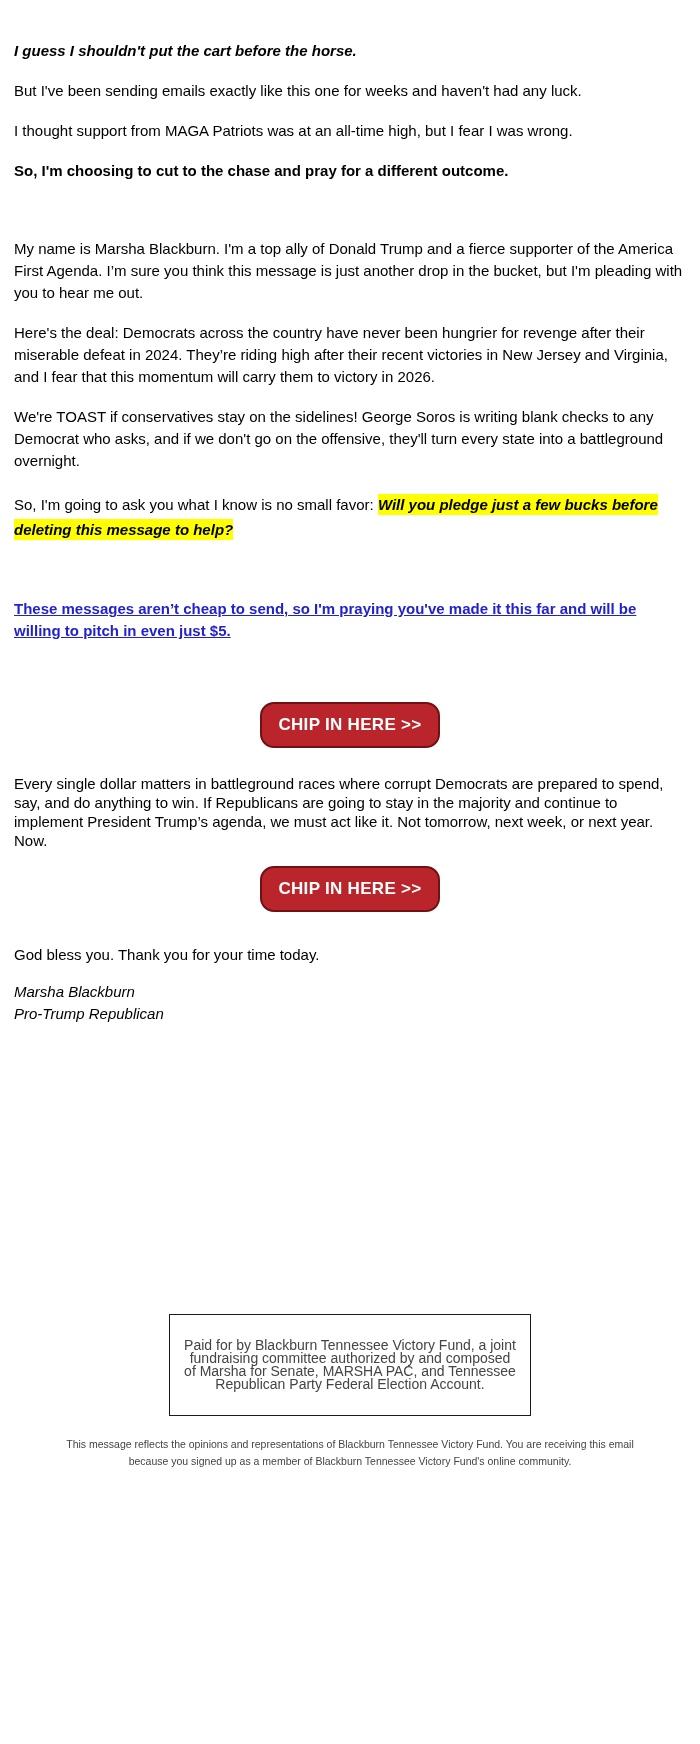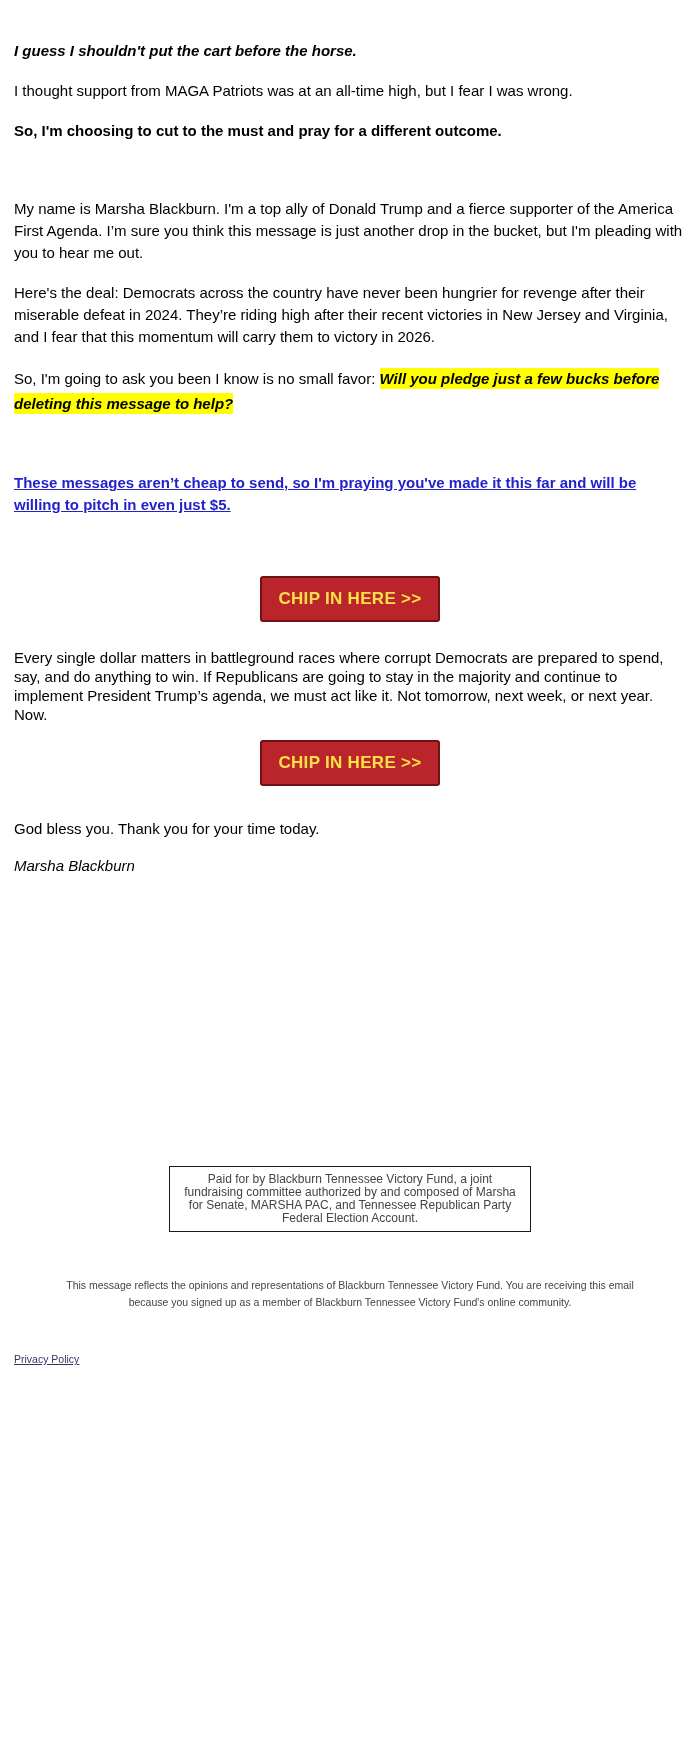--- a/index.html
+++ b/index.html
@@ -32,41 +32,41 @@
     font-weight: bold;
     text-decoration: underline;
     cursor: pointer;
   }
   .btn-row { text-align: center; margin: 0 0 26px 0; }
   .btn-row.second { margin-bottom: 32px; }
   .chip-btn {
     display: inline-block;
     background: #b9252b;
     border: 2px solid #701114;
-    border-radius: 3px;
-    color: #fde047;
+    border-radius: 14px;
+    color: #ffffff;
     font-weight: bold;
     font-size: 17px;
     line-height: 18px;
     padding: 12px 16px;
     text-decoration: none;
     letter-spacing: 0.3px;
     cursor: pointer;
   }
   .tight { line-height: 19px !important; margin-bottom: 16px !important; }
   .closing { line-height: 21px !important; margin-bottom: 16px !important; }
   .sig { font-style: italic; font-size: 15px; line-height: 22px; }
   .footer-spacer { height: 289px; }
   .paidfor-box {
     width: 332px;
-    margin: 0 auto 45px auto;
+    margin: 0 auto 20px auto;
     border: 1px solid #1a1a1a;
-    padding: 6px 14px;
+    padding: 24px 14px;
     text-align: center;
-    font-size: 12px;
+    font-size: 14px;
     line-height: 13px;
     color: #444444;
   }
   .addr {
     text-align: center;
     font-size: 10.5px;
     line-height: 13px;
     color: #444444;
     margin-bottom: 10px;
   }
@@ -84,48 +84,51 @@
     cursor: pointer;
   }
 </style>
 </head>
 <body>
 
 <div class="page">
 
   <p class="bold-italic">I guess I shouldn't put the cart before the horse.</p>
 
+  <p>But I've been sending emails exactly like this one for weeks and haven't had any luck.</p>
 
   <p>I thought support from MAGA Patriots was at an all-time high, but I fear I was wrong.</p>
 
-  <p class="bold gap-after">So, I'm choosing to cut to the must and pray for a different outcome.</p>
+  <p class="bold gap-after">So, I'm choosing to cut to the chase and pray for a different outcome.</p>
 
   <p>My name is Marsha Blackburn. I'm a top ally of Donald Trump and a fierce supporter of the America First Agenda. I’m sure you think this message is just another drop in the bucket, but I'm pleading with you to hear me out.</p>
 
   <p>Here's the deal: Democrats across the country have never been hungrier for revenge after their miserable defeat in 2024. They’re riding high after their recent victories in New Jersey and Virginia, and I fear that this momentum will carry them to victory in 2026.</p>
 
+  <p class="p7">We're TOAST if conservatives stay on the sidelines! George Soros is writing blank checks to any Democrat who asks, and if we don't go on the offensive, they'll turn every state into a battleground overnight.</p>
 
-  <p class="ask"><span>So, I'm going to ask you been I know is no small favor: </span><mark>Will you pledge just a few bucks before deleting this message to help?</mark></p>
+  <p class="ask"><span>So, I'm going to ask you what I know is no small favor: </span><mark>Will you pledge just a few bucks before deleting this message to help?</mark></p>
 
   <p class="link-para"><a href="#">These messages aren’t cheap to send, so I'm praying you've made it this far and will be willing to pitch in even just $5.</a></p>
 
   <div class="btn-row">
     <a href="#" class="chip-btn">CHIP IN HERE &gt;&gt;</a>
   </div>
 
   <p class="tight">Every single dollar matters in battleground races where corrupt Democrats are prepared to spend, say, and do anything to win. If Republicans are going to stay in the majority and continue to implement President Trump’s agenda, we must act like it. Not tomorrow, next week, or next year. Now.</p>
 
   <div class="btn-row second">
     <a href="#" class="chip-btn">CHIP IN HERE &gt;&gt;</a>
   </div>
 
   <p class="closing">God bless you. Thank you for your time today.</p>
 
   <div class="sig">
     <div>Marsha Blackburn</div>
+    <div>Pro-Trump Republican</div>
   </div>
 
   <div class="footer-spacer"></div>
 
   <div class="paidfor-box">Paid for by Blackburn Tennessee Victory Fund, a joint fundraising committee authorized by and composed of Marsha for Senate, MARSHA PAC, and Tennessee Republican Party Federal Election Account.</div>
 
 
   <div class="notice">This message reflects the opinions and representations of Blackburn Tennessee Victory Fund. You are receiving this email because you signed up as a member of Blackburn Tennessee Victory Fund's online community.</div>
 
   <div class="privacy-row">

